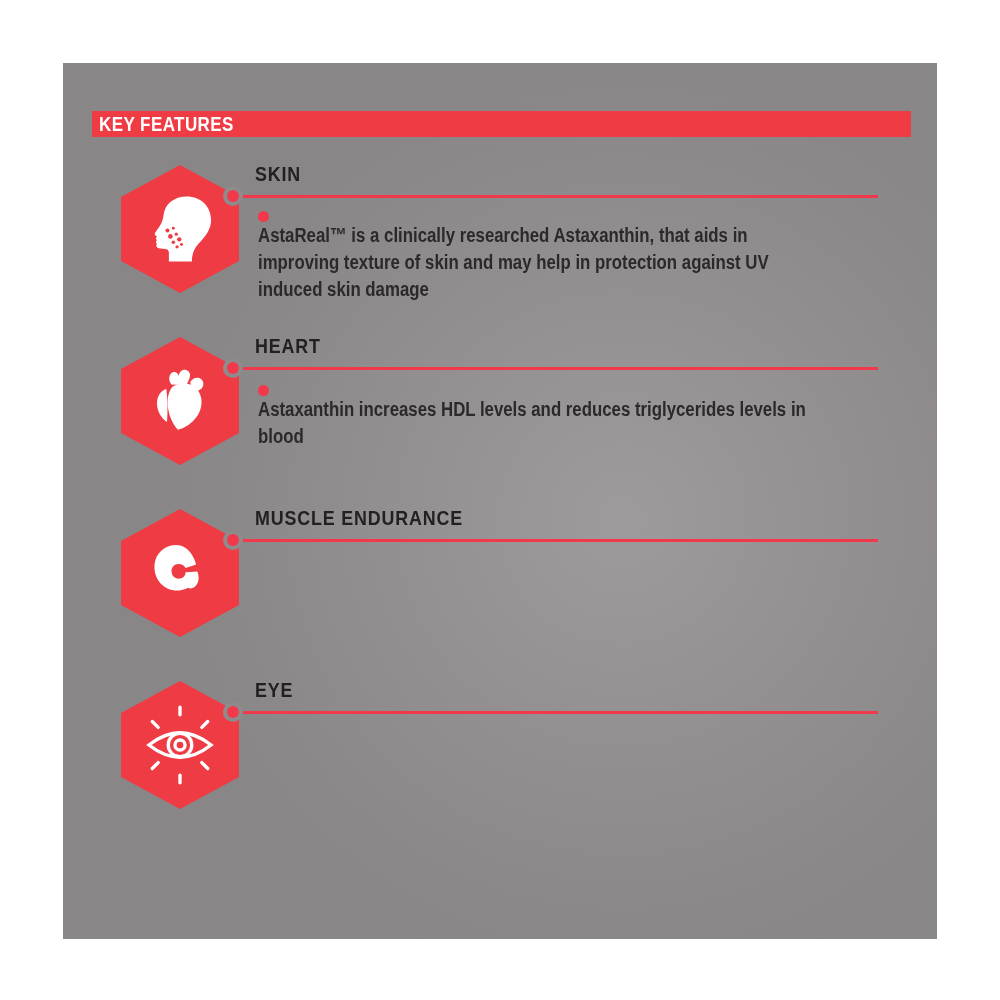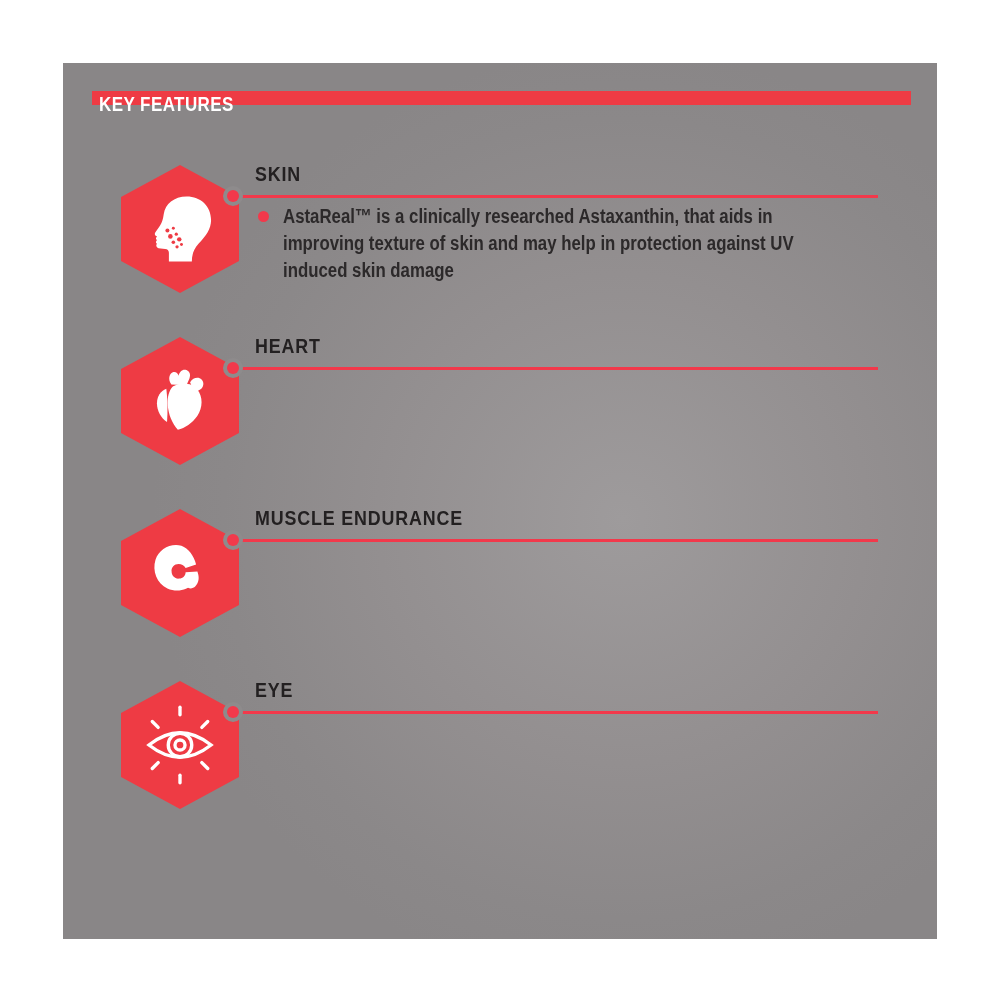--- a/index.html
+++ b/index.html
@@ -6,21 +6,21 @@
   html, body { width: 1000px; height: 1000px; background: #ffffff; overflow: hidden; }
   body { font-family: "Liberation Sans", "DejaVu Sans", sans-serif; position: relative; }
 
   .panel {
     position: absolute; left: 63px; top: 63px; width: 874px; height: 876px;
     background: radial-gradient(circle 470px at 64% 52%, #a09d9e 0%, #938091e0 0%, #9e9b9c 0%, #938f90 52%, #8b8889 85%, #898687 100%);
   }
 
   
   .kf-bar {
-    position: absolute; left: 29px; top: 28px; width: 819px; height: 14px;
+    position: absolute; left: 29px; top: 48px; width: 819px; height: 26px;
     background: #ee3b44;
   }
   .kf-bar .kf-text {
     position: absolute; left: 7px; top: 0; height: 26px; line-height: 27px;
     color: #ffffff; font-size: 20px; font-weight: bold; letter-spacing: 0.5px;
     transform: scaleX(0.85); transform-origin: 0 50%; white-space: nowrap;
   }
 
   
   .hex {
@@ -50,21 +50,21 @@
     position: absolute; left: 192px; white-space: nowrap;
     color: #232021; font-size: 21px; font-weight: bold; letter-spacing: 1px;
     transform: scaleX(0.85); transform-origin: 0 0; line-height: 24px;
   }
 
   
   .bullets {
     position: absolute; left: 195px; width: 660px;
     list-style: none;
   }
-  .bullets li { display: flex; margin-bottom: 14px; }
+  .bullets li { display: flex; margin-bottom: 14px; flex-direction: column; }
   .bdot {
     flex: none; width: 11px; height: 11px; border-radius: 50%;
     background: #f2394b; margin-top: 8px; margin-right: 14px;
   }
   .btext {
     color: #2c292a; font-size: 20px; font-weight: bold; line-height: 27px;
     white-space: pre-line; width: 760px;
     transform: scaleX(0.84); transform-origin: 0 0;
   }
 
@@ -125,20 +125,25 @@
           <path d="M40,30 C52,23 67,25 74,34 C82,44 82,59 74,71 C67,81 57,88 47,90 C39,81 34,69 33,56 C32,45 35,35 40,30 Z"></path>
         </g>
       </svg>
     </span>
   </div>
   <div class="hline s1"></div>
   <div class="notch s1"></div>
   <div class="cdot s1"></div>
   <div class="sec-label s1">HEART</div>
   <ul class="bullets s1">
+    <li>
+      <span class="bdot"></span>
+      <span class="btext">Astaxanthin increases HDL levels and reduces triglycerides levels in
+blood</span>
+    </li>
   </ul>
 
   <div class="hex s2">
     <span>
       <svg width="70" height="74" viewBox="0 0 100 100">
         <g fill="#ffffff">
           <path d="M52,11 C36,7 20,16 15,31 C10,47 17,65 32,72 C45,78 60,75 69,65 C73,60 75,54 75,48 L58,49 C58,54 54,58 49,58 C43,59 38,54 38,48 C37,42 42,37 48,37 C52,37 56,39 58,43 L73,38 C70,25 62,15 52,11 Z"></path>
           <path d="M61,50 L75,49 C78,56 77,64 72,69 C68,73 62,73 59,69 C56,65 58,59 61,50 Z"></path>
         </g>
       </svg>

